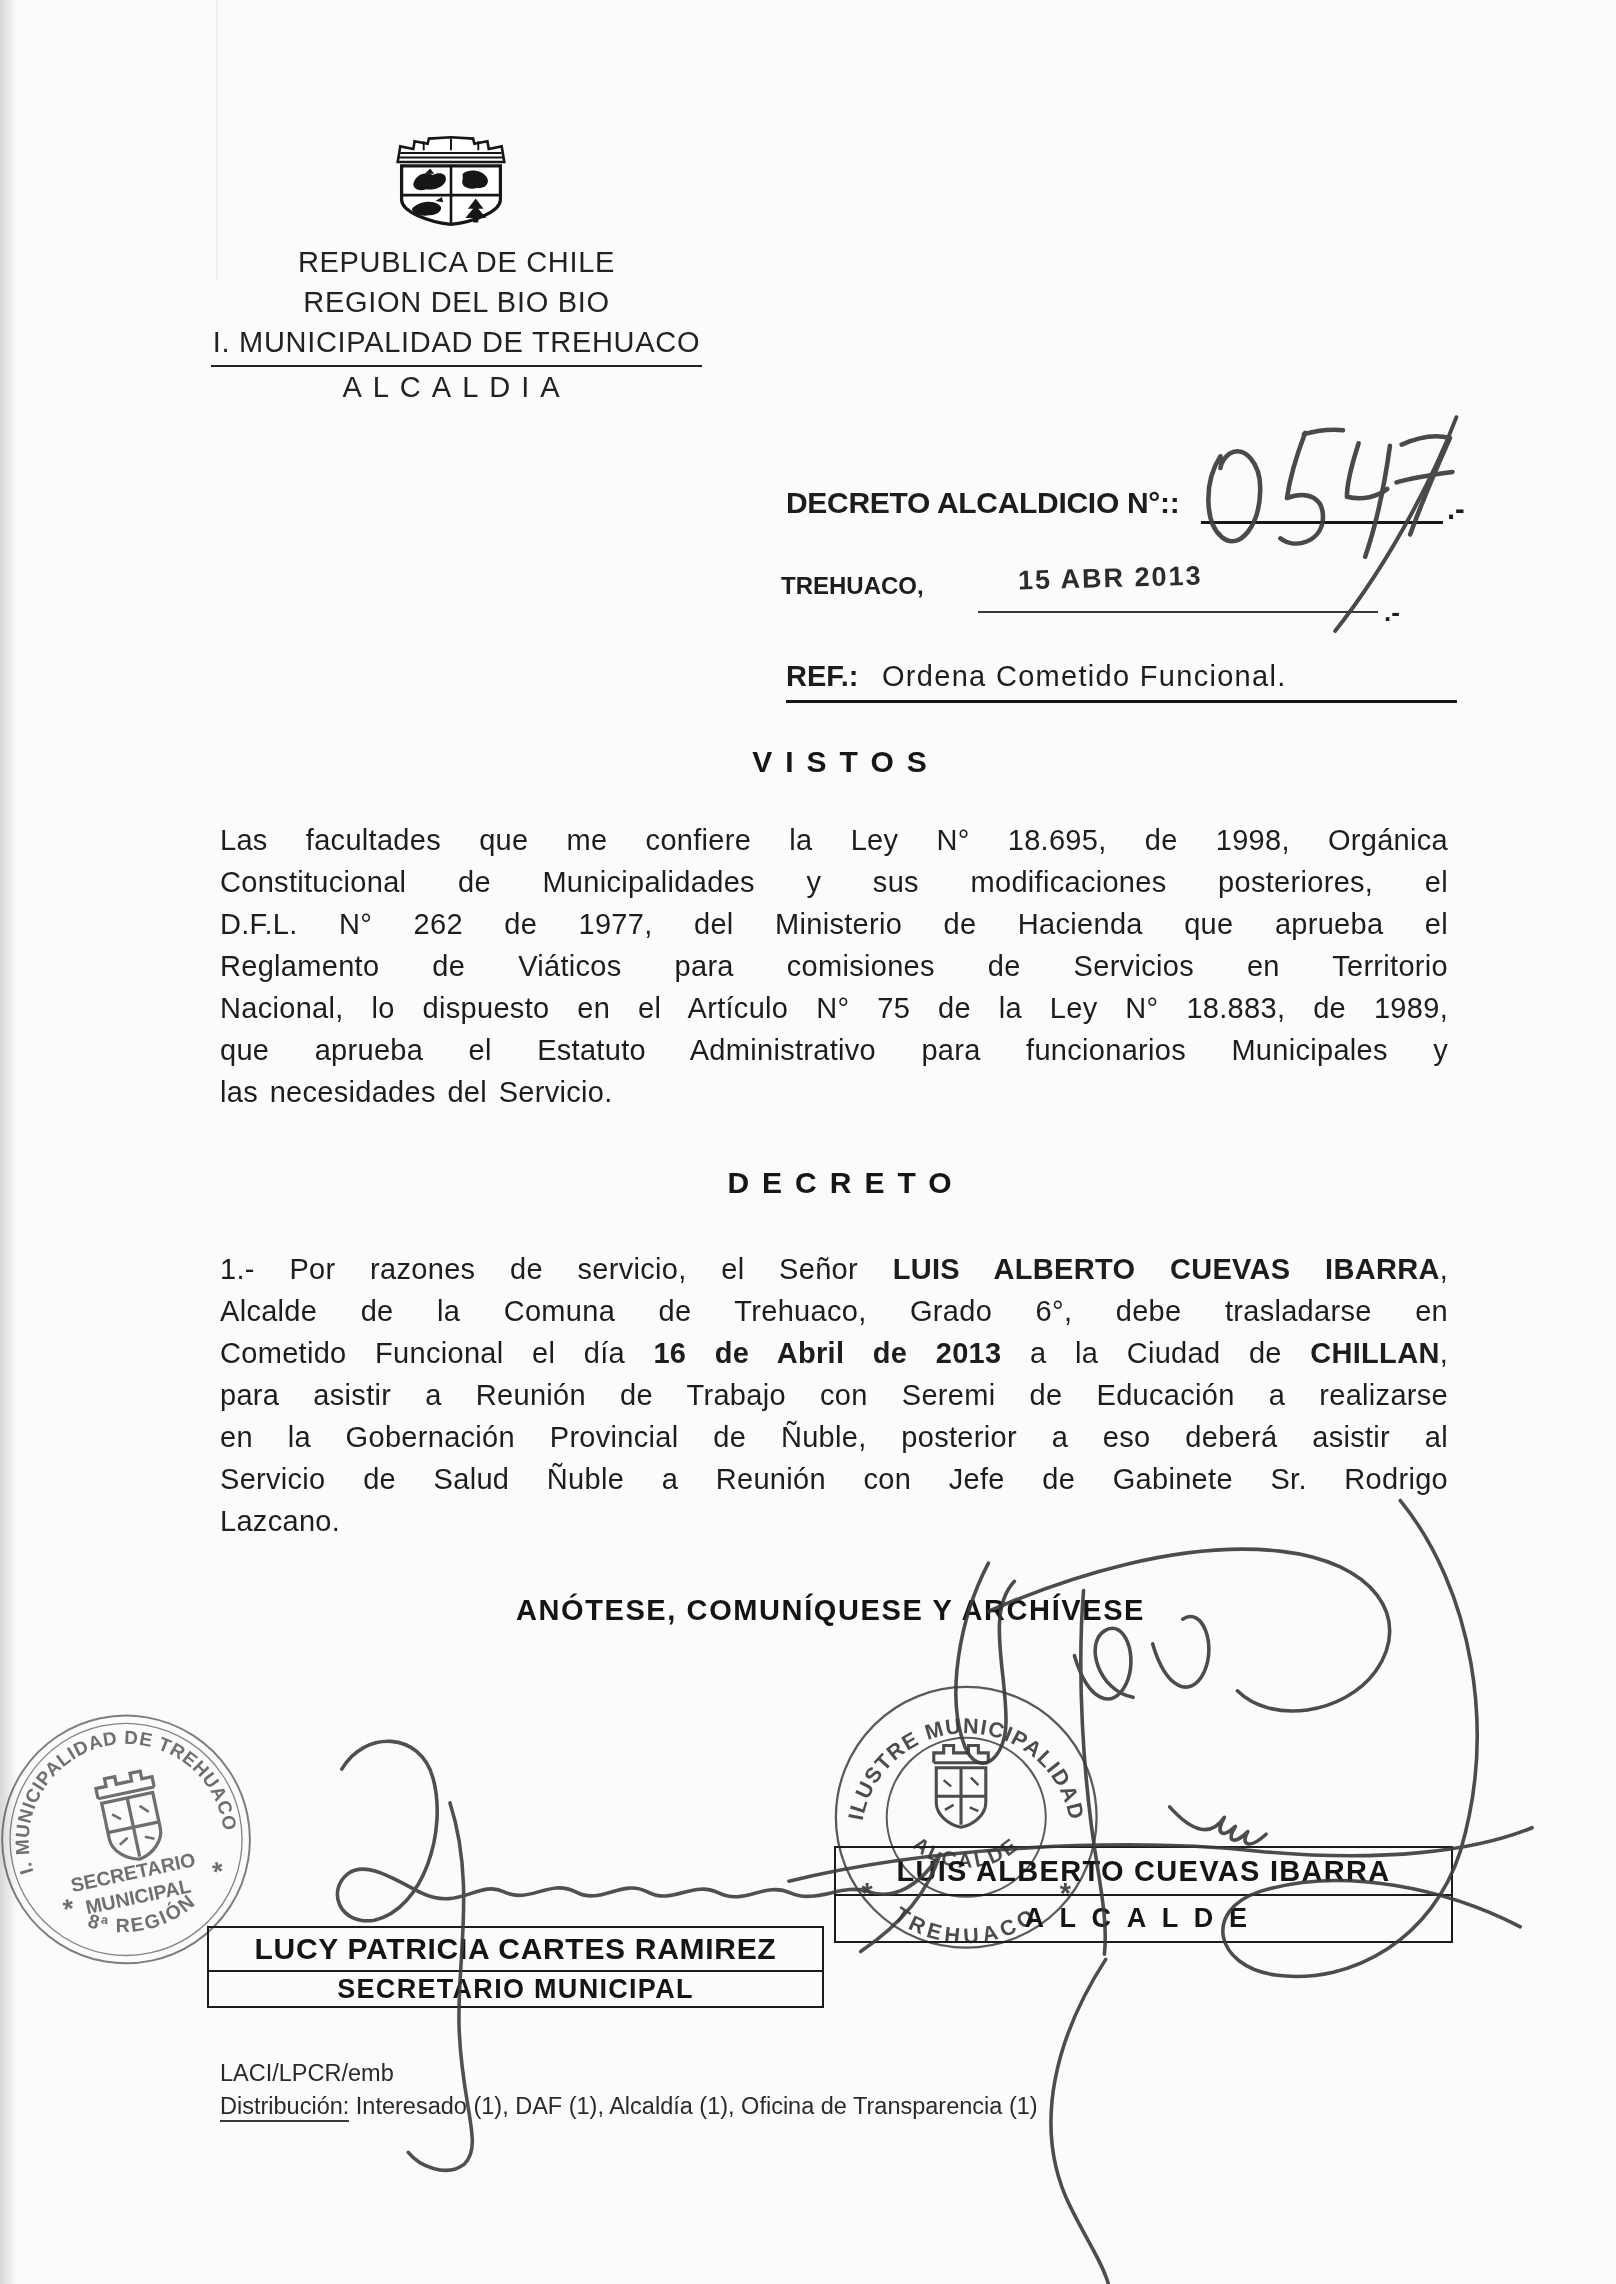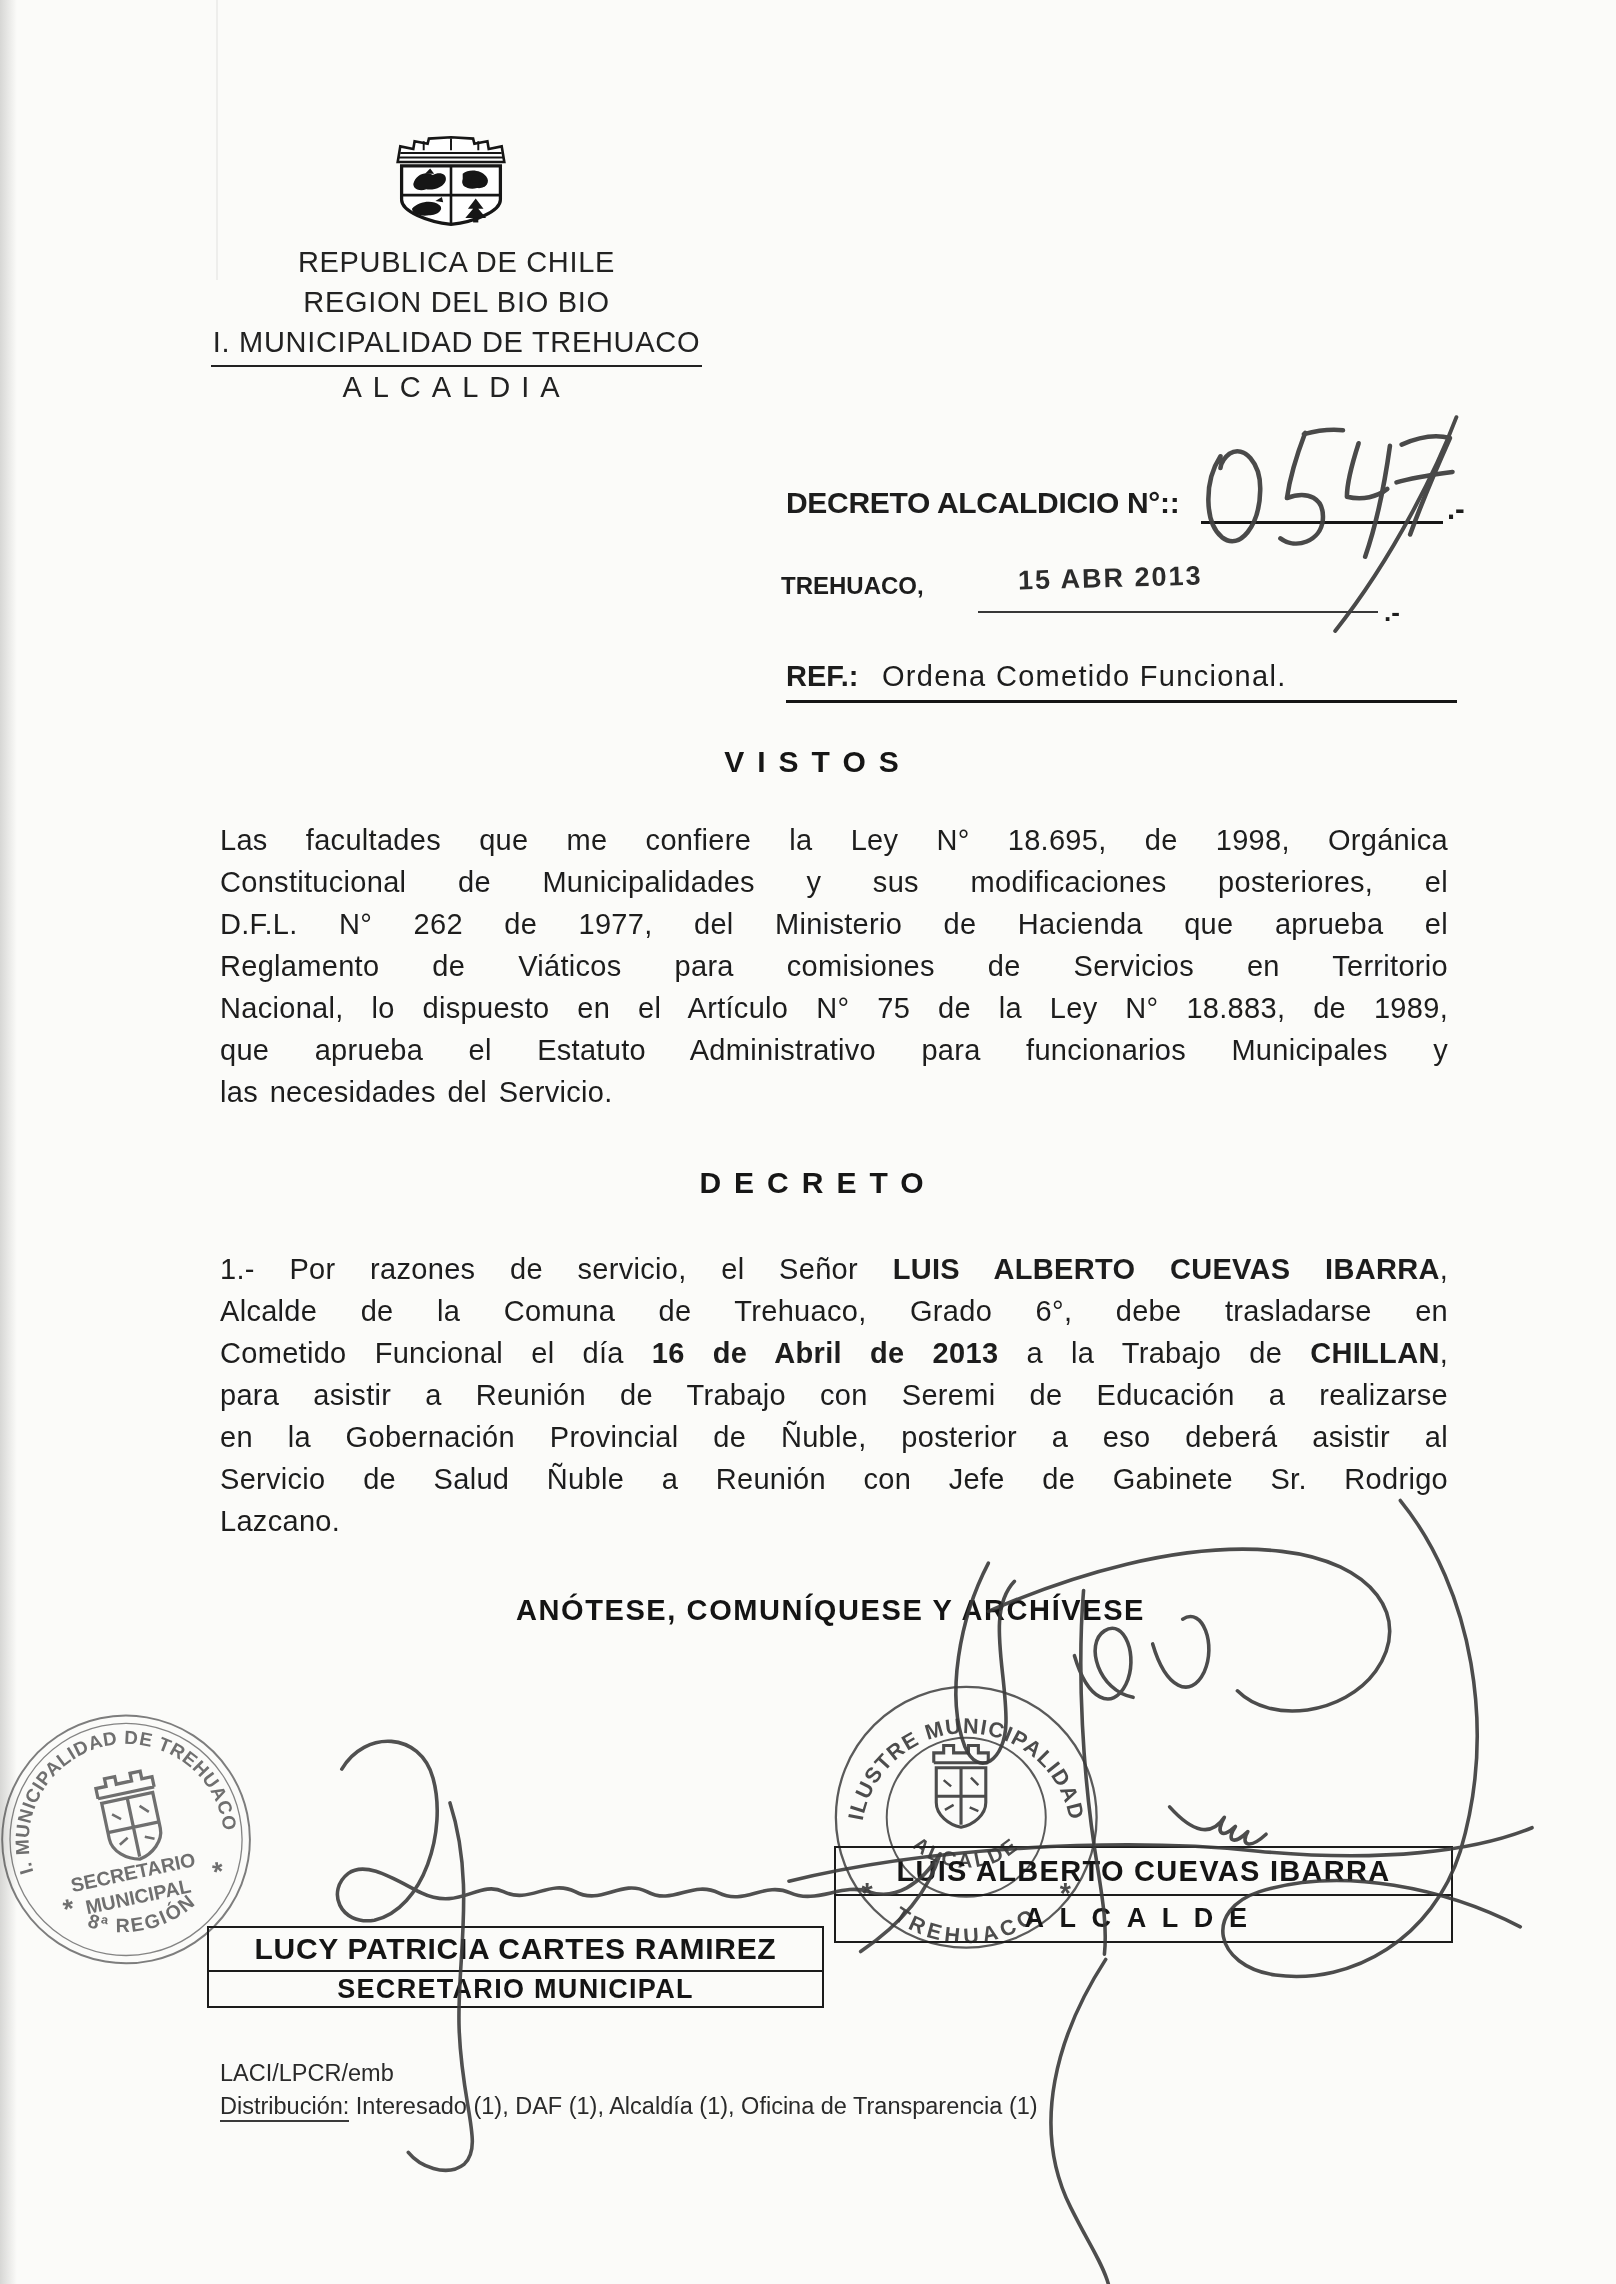--- a/index.html
+++ b/index.html
@@ -30,21 +30,21 @@
   #dl2{left:781px;top:572px;font-size:24px;}
   #datestamp{left:1018px;top:563px;font-size:27px;letter-spacing:2px;
      font-weight:600;color:#2c2c2c;transform:rotate(-1.5deg);}
   #rule2{left:978px;top:611px;width:400px;height:2px;background:#383838;}
   #sfx2{left:1384px;top:597px;font-size:26px;}
   #dl3{left:786px;top:660px;font-size:29px;}
   #dl3 .gap{display:inline-block;width:23.5px;}
   #dl3 .refval{letter-spacing:1.3px;}
   #rule3{left:786px;top:700px;width:671px;height:3.3px;}
   
-  .center-head{left:204px;width:1228px;text-align:center;font-weight:bold;
+  .center-head{left:232px;width:1228px;text-align:center;font-weight:bold;
      font-size:30px;letter-spacing:13px;color:#161616;}
   #vistos-title{top:745px;}
   #decreto-title{top:1166px;}
   .body-text{left:220px;width:1228px;font-size:29px;line-height:42px;
      letter-spacing:0.3px;word-spacing:3.3px;color:#1d1d1d;}
   #para-vistos{top:819px;}
   #para-decreto{top:1248px;}
   .jline{text-align:justify;text-align-last:justify;}
   .jline.last{text-align-last:left;}
   #closing{left:508px;top:1594px;width:645px;text-align:center;
@@ -181,21 +181,21 @@
     <div class="jline">Reglamento de Viáticos para comisiones de Servicios en Territorio</div>
     <div class="jline">Nacional, lo dispuesto en el Artículo N° 75 de la Ley N° 18.883, de 1989,</div>
     <div class="jline">que aprueba el Estatuto Administrativo para funcionarios Municipales y</div>
     <div class="jline last">las necesidades del Servicio.</div>
   </div>
 
   <div id="decreto-title" class="abs center-head">DECRETO</div>
   <div id="para-decreto" class="abs body-text">
     <div class="jline"><span>1.- Por razones de servicio, el Señor </span><b>LUIS ALBERTO CUEVAS IBARRA</b><span>,</span></div>
     <div class="jline"><span>Alcalde de la Comuna de Trehuaco, Grado 6°, debe trasladarse en</span></div>
-    <div class="jline"><span>Cometido Funcional el día </span><b>16 de Abril de 2013</b><span> a la Trabajo de </span><b>CHILLAN</b><span>,</span></div>
+    <div class="jline"><span>Cometido Funcional el día </span><b>16 de Abril de 2013</b><span> a la Ciudad de </span><b>CHILLAN</b><span>,</span></div>
     <div class="jline"><span>para asistir a Reunión de Trabajo con Seremi de Educación a realizarse</span></div>
     <div class="jline"><span>en la Gobernación Provincial de Ñuble, posterior a eso deberá asistir al</span></div>
     <div class="jline"><span>Servicio de Salud Ñuble a Reunión con Jefe de Gabinete Sr. Rodrigo</span></div>
     <div class="jline last"><span>Lazcano.</span></div>
   </div>
 
   <div id="closing" class="abs">ANÓTESE, COMUNÍQUESE Y ARCHÍVESE</div>
 
   <div id="box-alcalde" class="abs namebox">
     <div class="row1">LUIS ALBERTO CUEVAS IBARRA</div>

